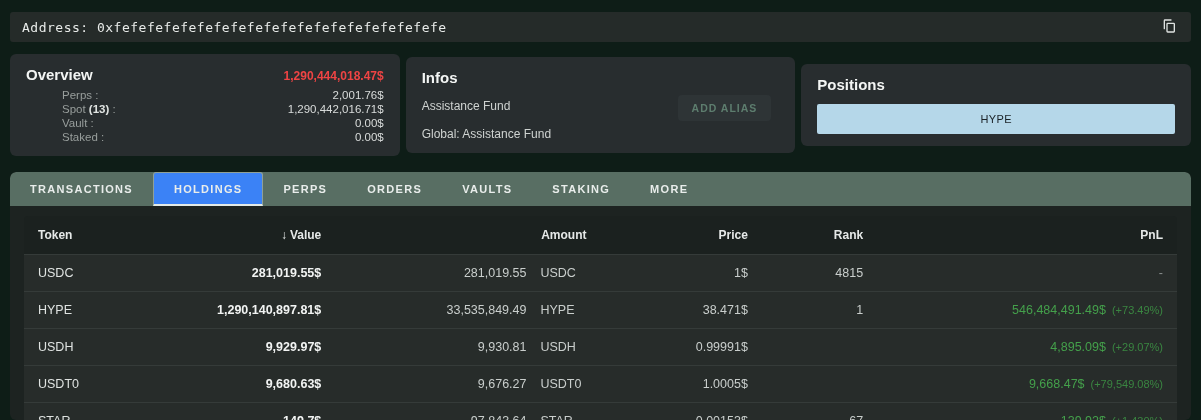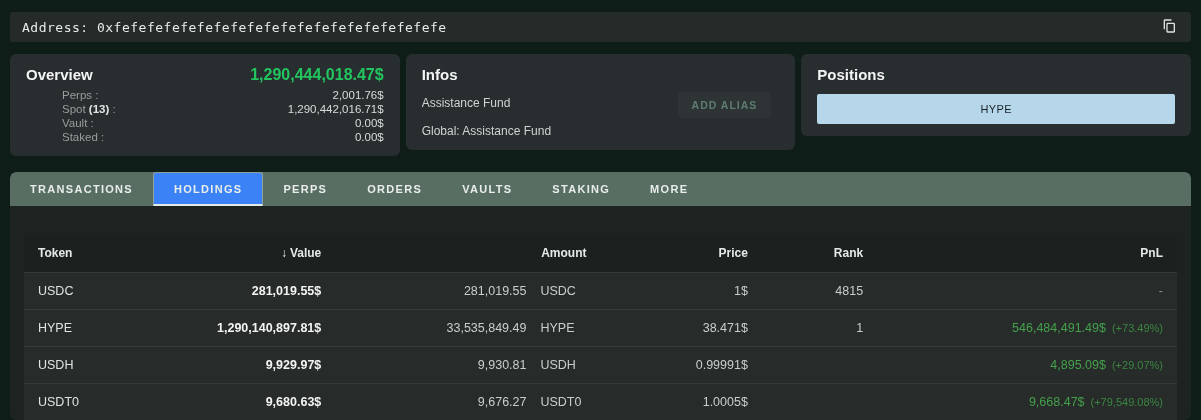--- a/index.html
+++ b/index.html
@@ -20,25 +20,25 @@
   .address-text {
     color: #e8ebe9; font-family: "DejaVu Sans Mono", monospace;
     font-size: 13px; letter-spacing: 0.5px;
   }
   .copy-btn {
     margin-left: auto; background: none; border: none; padding: 2px;
     cursor: pointer; display: flex; align-items: center;
   }
 
   
-  .cards-row { display: flex; gap: 6px; margin-top: 12px; align-items: flex-start; }
+  .cards-row { display: flex; gap: 6px; margin-top: 12px; align-items: center; }
   .card { background: #282d2f; border-radius: 6px; padding: 10px 16px 12px; flex: 1; }
   .card-head { display: flex; justify-content: space-between; align-items: baseline; }
   .card-title { font-size: 15px; font-weight: 700; color: #f3f5f4; line-height: 22px; }
-  .card-total { font-size: 16px; font-weight: 700; color: #22c55e; }
+  .card-total { font-size: 12px; font-weight: 700; color: #ef4444; }
 
   .ov-rows { margin-top: 2px; }
   .ov-row { display: flex; justify-content: space-between; font-size: 11.5px; line-height: 14px; margin-left: 36px; }
   .ov-label { color: #989e9c; }
   .ov-count { color: #e0e4e2; font-weight: 700; }
   .ov-value { color: #d9dcdb; }
 
   .infos-body { margin-top: 10px; position: relative; }
   .infos-line { font-size: 12px; color: #cfd3d1; line-height: 14px; }
   .infos-line + .infos-line { margin-top: 14px; }
@@ -53,21 +53,21 @@
   .pos-btn {
     margin-top: 8px; width: 100%; height: 30px;
     background: #b5d7e9; color: #1a2126; border: none; border-radius: 2px;
     font-family: "Liberation Sans", sans-serif;
     font-size: 11px; font-weight: 500; letter-spacing: 0.4px; cursor: pointer;
   }
 
   
   .main-section {
     margin-top: 16px; background: #1d2321; border-radius: 6px;
-    flex: 1; display: flex; flex-direction: column; overflow: hidden; gap: 18px;
+    flex: 1; display: flex; flex-direction: column; overflow: hidden;
   }
   .tab-bar { background: #586e63; height: 34px; display: flex; border-radius: 6px 6px 0 0; flex: none; }
   .tab {
     color: #e9edeb; font-size: 11px; font-weight: 700; letter-spacing: 1.3px;
     padding: 0 20px; display: flex; align-items: center; cursor: pointer; white-space: nowrap;
   }
   .tab.active {
     background: #3b82f6;
     border: 1px solid #8fa096; border-bottom: 2px solid #e3eae6;
     border-radius: 3px 3px 0 0;

